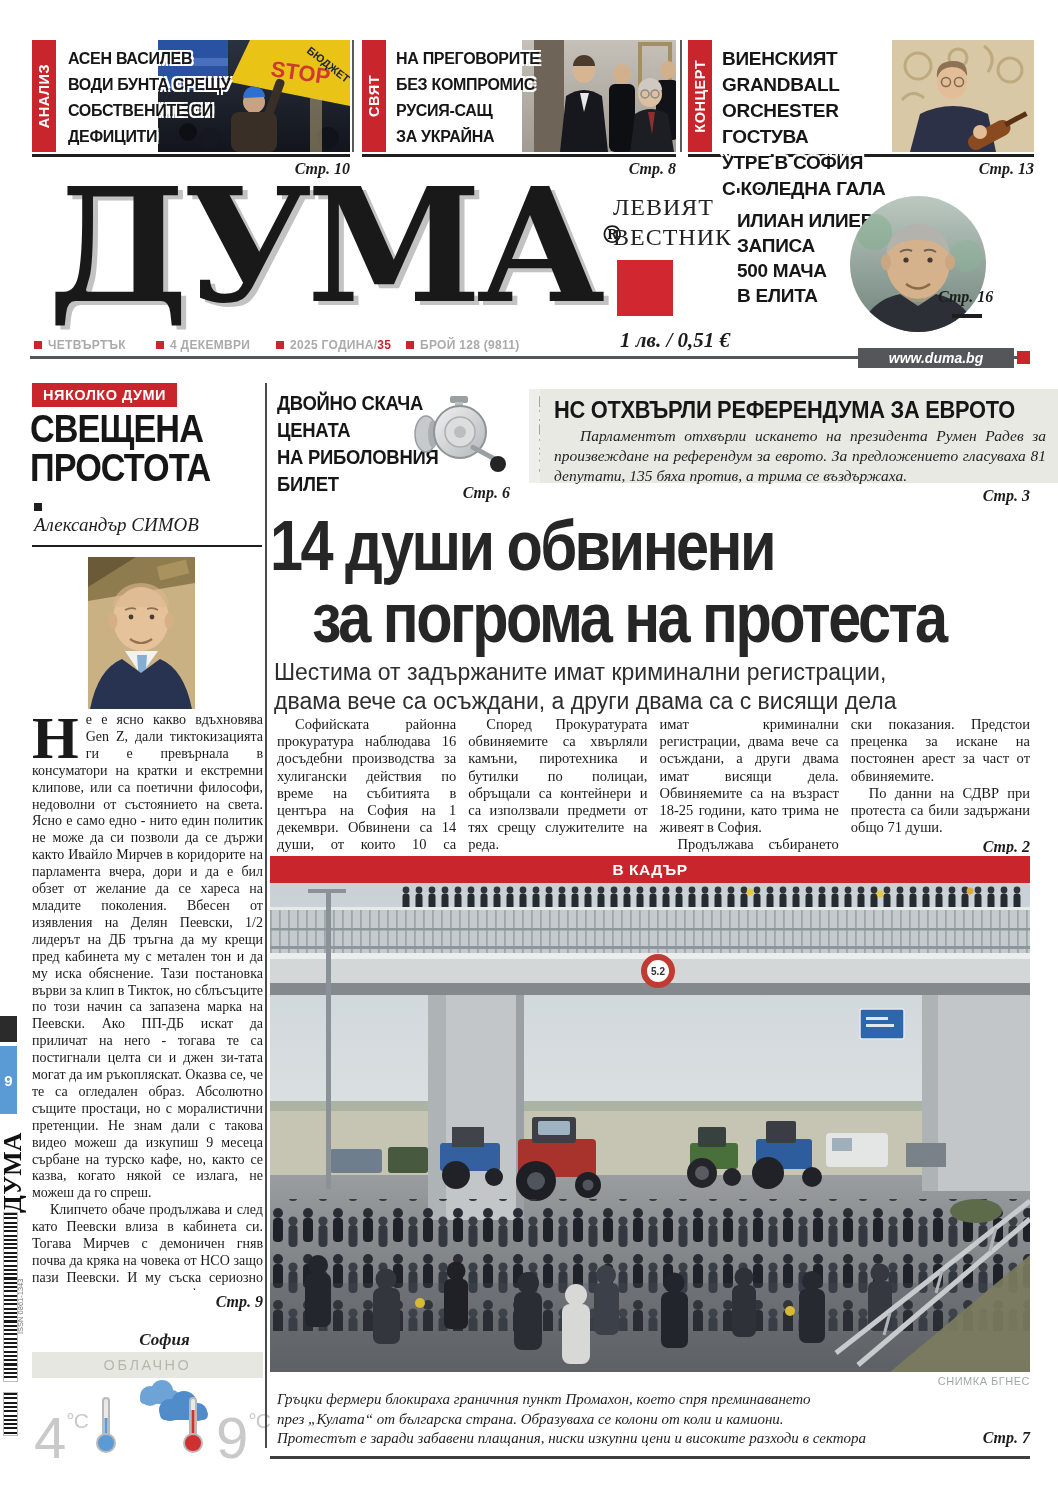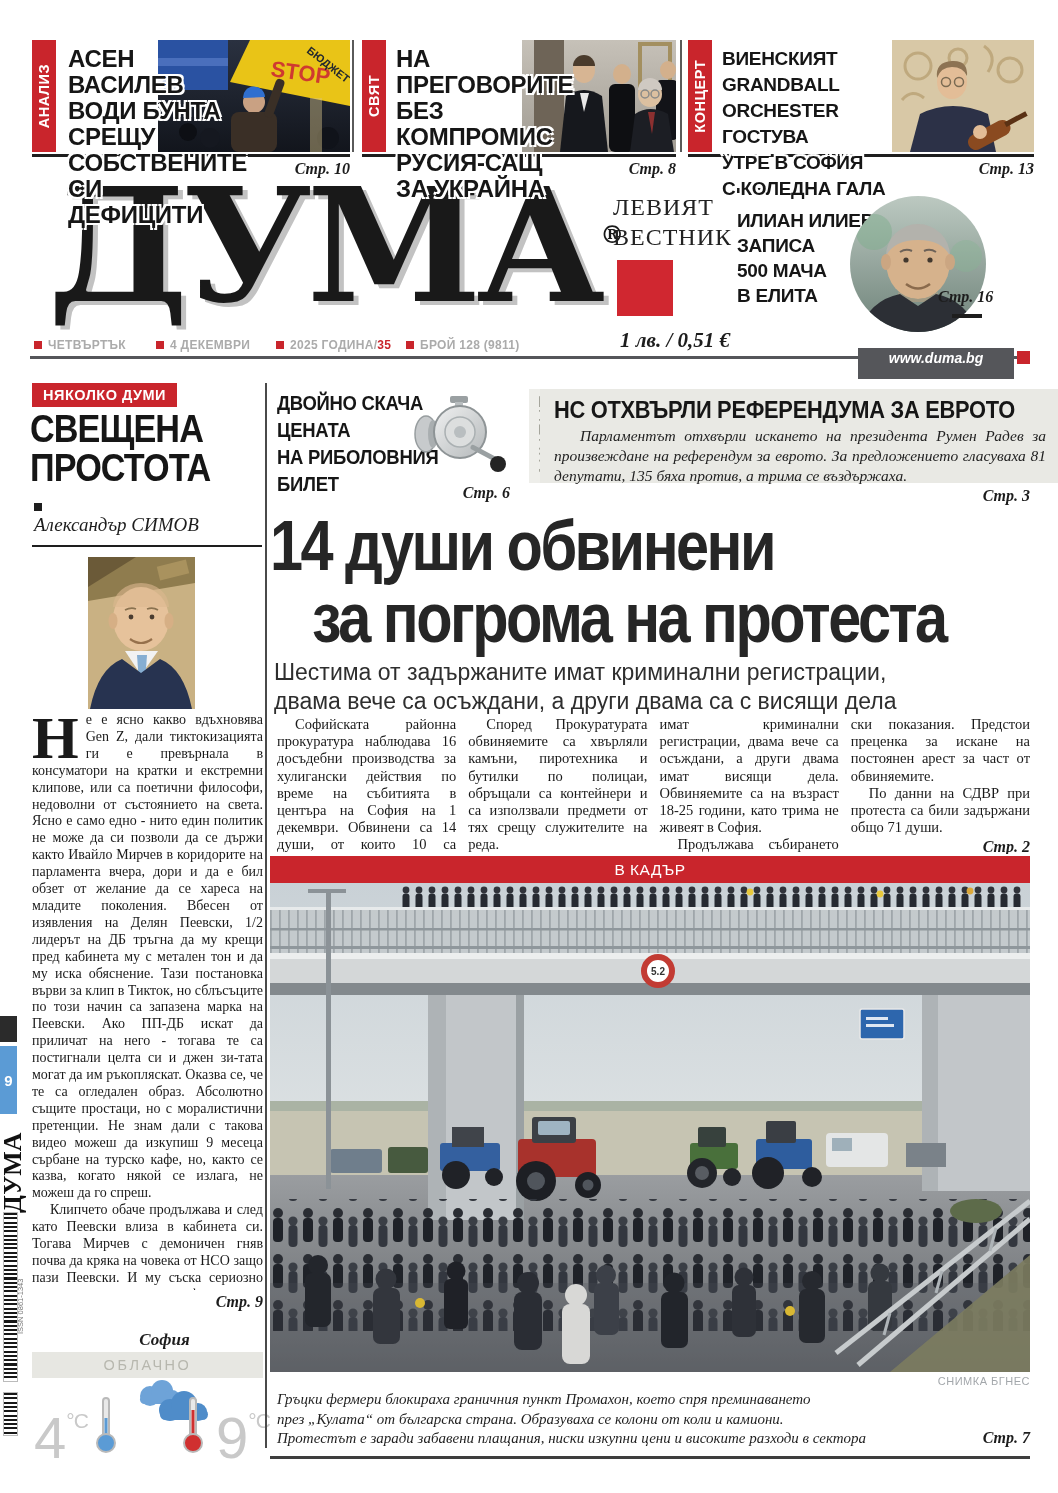--- a/index.html
+++ b/index.html
@@ -6,21 +6,21 @@
   #page{position:relative;width:1058px;height:1493px;background:#fff;margin:0 auto;overflow:hidden;
         font-family:"Liberation Sans",sans-serif;color:#1d1d1d;}
   .abs{position:absolute;}
   .serif{font-family:"Liberation Serif",serif;}
   .cond{font-family:"Liberation Sans",sans-serif;font-weight:700;letter-spacing:-0.3px;}
   .sx{display:inline-block;transform:scaleX(.9);transform-origin:0 50%;white-space:nowrap;}
   .pgref{font-family:"Liberation Serif",serif;font-style:italic;font-weight:700;font-size:16px;color:#1d1d1d;}
   .vtext{writing-mode:vertical-rl;transform:rotate(180deg);}
   .tag{background:#c9252c;display:flex;align-items:center;justify-content:center;}
   .tag span{color:#fff;font-weight:700;font-size:14.5px;letter-spacing:.5px;}
-  .tease-h{font-size:24px;line-height:26px;text-shadow:2px 2px 0 #fff,-2px 2px 0 #fff,2px -2px 0 #fff,-2px -2px 0 #fff;z-index:3;color:#161616;}
+  .tease-h{font-size:16px;line-height:26px;text-shadow:2px 2px 0 #fff,-2px 2px 0 #fff,2px -2px 0 #fff,-2px -2px 0 #fff;z-index:3;color:#161616;}
   .rule-b{background:#1e1e1e;height:3px;}
   .vdiv{background:#5a5a5a;width:2px;}
   .dateitem{font-size:12px;color:#ababab;font-weight:700;letter-spacing:.3px;white-space:nowrap;}
   .dateitem .sq{display:inline-block;width:8px;height:8px;background:#c9252c;margin-right:6px;}
   .logo{font-family:"DejaVu Serif","Liberation Serif",serif;font-weight:700;font-size:158px;line-height:150px;
         letter-spacing:-5px;color:#191919;text-shadow:5px 4px 0 #c2c2c2;}
   .reg{font-size:24px;letter-spacing:0;vertical-align:58px;text-shadow:none;}
   .tagline{font-family:"Liberation Serif",serif;font-size:24px;line-height:30px;letter-spacing:1px;color:#222;}
   .promo-l{font-size:19px;line-height:25px;}
   .opinion-title{font-size:38px;line-height:39px;letter-spacing:-1px;color:#161616;}
@@ -28,21 +28,21 @@
   .body-serif p{margin:0;}
   .ind{text-indent:18px;}
   .dropcap{float:left;font-family:"Liberation Serif",serif;font-weight:700;font-size:60px;line-height:46px;padding:3px 7px 0 0;}
   .lead-col{font-family:"Liberation Serif",serif;font-size:14.5px;line-height:17.2px;text-align:justify;color:#1a1a1a;}
   .lead-col p{margin:0;}
   .headline{font-weight:700;font-size:70px;line-height:72px;letter-spacing:-3px;color:#262626;}
   .subhead{font-size:23px;line-height:29px;color:#2e2e2e;}
   .akcent-box{background:#e9e9e4;}
   .akcent-text{font-family:"Liberation Serif",serif;font-style:italic;font-size:15.5px;line-height:20px;
                text-align:justify;color:#222;padding:0 14px;text-indent:26px;margin:2px 0 0;}
-  .kadar{background:#c9252c;color:#fff;font-weight:400;font-size:15.5px;line-height:27px;text-align:center;letter-spacing:.5px;}
+  .kadar{background:#c9252c;color:#fff;font-weight:700;font-size:15.5px;line-height:27px;text-align:center;letter-spacing:.5px;}
   .caption{font-family:"Liberation Serif",serif;font-style:italic;font-size:15px;line-height:19.5px;color:#1f1f1f;}
   .credit{font-size:11px;color:#a3a7ab;letter-spacing:.5px;text-align:right;}
   .temp{font-size:58px;color:#c9c9c9;line-height:58px;}
   .temp .unit{font-size:21px;vertical-align:30px;letter-spacing:-1px;}
   .condbar{background:#e7e7e2;color:#b7b7ae;font-size:14.5px;letter-spacing:2.5px;line-height:26px;text-align:center;}
   .barcode{background:repeating-linear-gradient(180deg,#181818 0 2px,#fff 2px 4.3px);border:1px solid #bbb;}
   .webbar{background:#55565a;color:#fff;font-weight:700;font-style:italic;font-size:14px;line-height:20px;text-align:center;}
 </style>
 </head>
 <body>
@@ -200,21 +200,21 @@
   </div>
   <div class="abs pgref" style="left:938px;top:288px;">Стр. 16</div>
   <div class="abs" style="left:952px;top:314px;width:30px;height:4px;background:#1e1e1e;"></div>
 
   <div class="abs dateitem" style="left:34px;top:338px;"><span class="sq"></span><span>ЧЕТВЪРТЪК</span></div>
   <div class="abs dateitem" style="left:156px;top:338px;"><span class="sq"></span><span>4 ДЕКЕМВРИ</span></div>
   <div class="abs dateitem" style="left:276px;top:338px;"><span class="sq"></span><span>2025 ГОДИНА/</span><span style="color:#c9252c;">35</span></div>
   <div class="abs dateitem" style="left:406px;top:338px;"><span class="sq"></span><span>БРОЙ 128 (9811)</span></div>
   <div class="abs serif" style="left:620px;top:328px;font-weight:700;font-style:italic;font-size:21px;">1 лв. / 0,51 €</div>
   <div class="abs" style="left:30px;top:356px;width:1000px;height:2.5px;background:#55565a;"></div>
-  <div class="abs webbar" style="left:858px;top:348px;width:156px;height:31px;">www.duma.bg</div>
+  <div class="abs webbar" style="left:858px;top:348px;width:156px;height:20px;">www.duma.bg</div>
   <div class="abs" style="left:1017px;top:351px;width:13px;height:13px;background:#c9252c;"></div>
 
   <div class="abs" style="left:0;top:1016px;width:17px;height:26px;background:#2b2b2b;"></div>
   <div class="abs" style="left:0;top:1046px;width:17px;height:68px;background:#5b9bd5;color:#fff;font-weight:700;font-size:15px;display:flex;align-items:center;justify-content:center;">9</div>
   <div class="abs vtext serif" style="left:-2px;top:1118px;height:95px;font-weight:700;font-size:26px;color:#111;">ДУМА</div>
   <div class="abs barcode" style="left:3px;top:1212px;width:13px;height:168px;"></div>
   <div class="abs vtext" style="left:16px;top:1214px;height:120px;font-size:7.5px;color:#777;">ISSN 0861-1343</div>
   <div class="abs barcode" style="left:3px;top:1392px;width:13px;height:42px;"></div>
 
   <div class="abs" style="left:32px;top:383px;background:#c9252c;color:#fff;font-weight:700;font-size:14.5px;letter-spacing:.5px;padding:4px 11px;">НЯКОЛКО ДУМИ</div>

